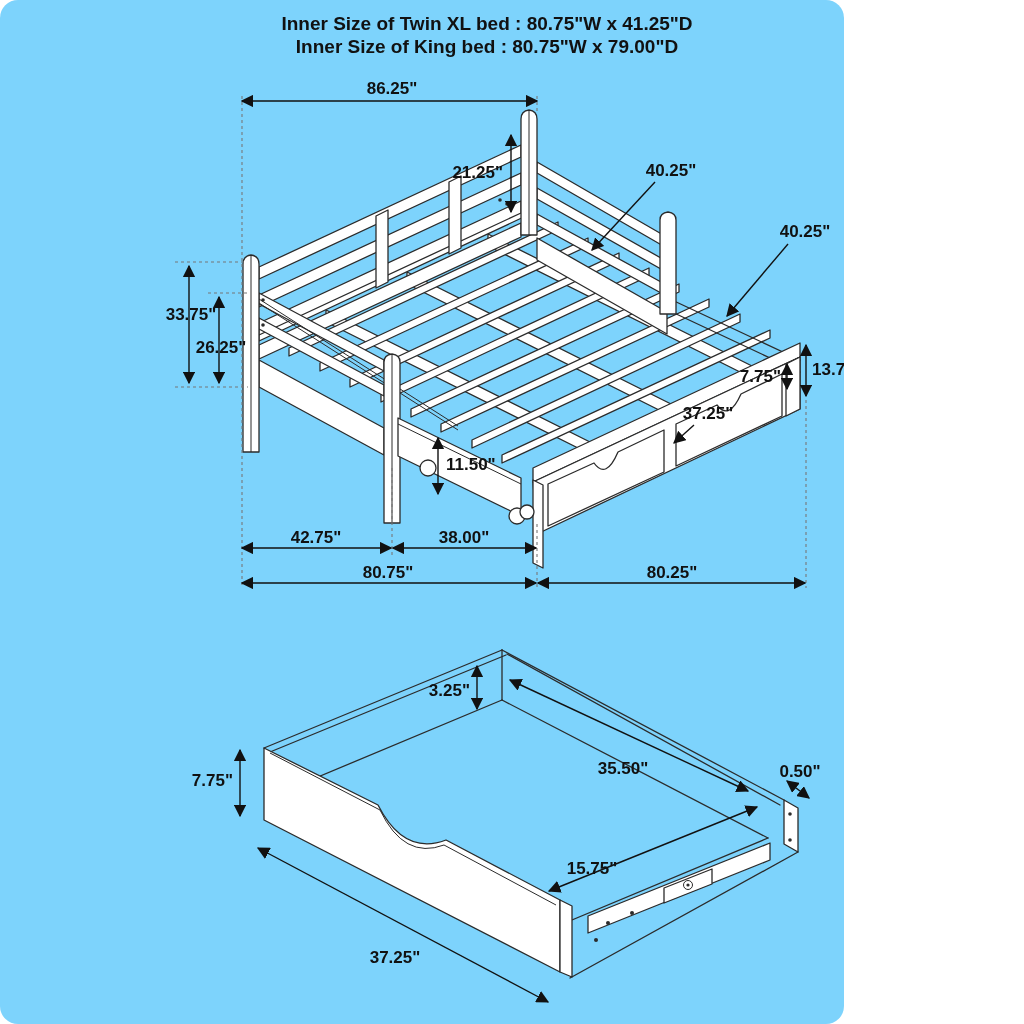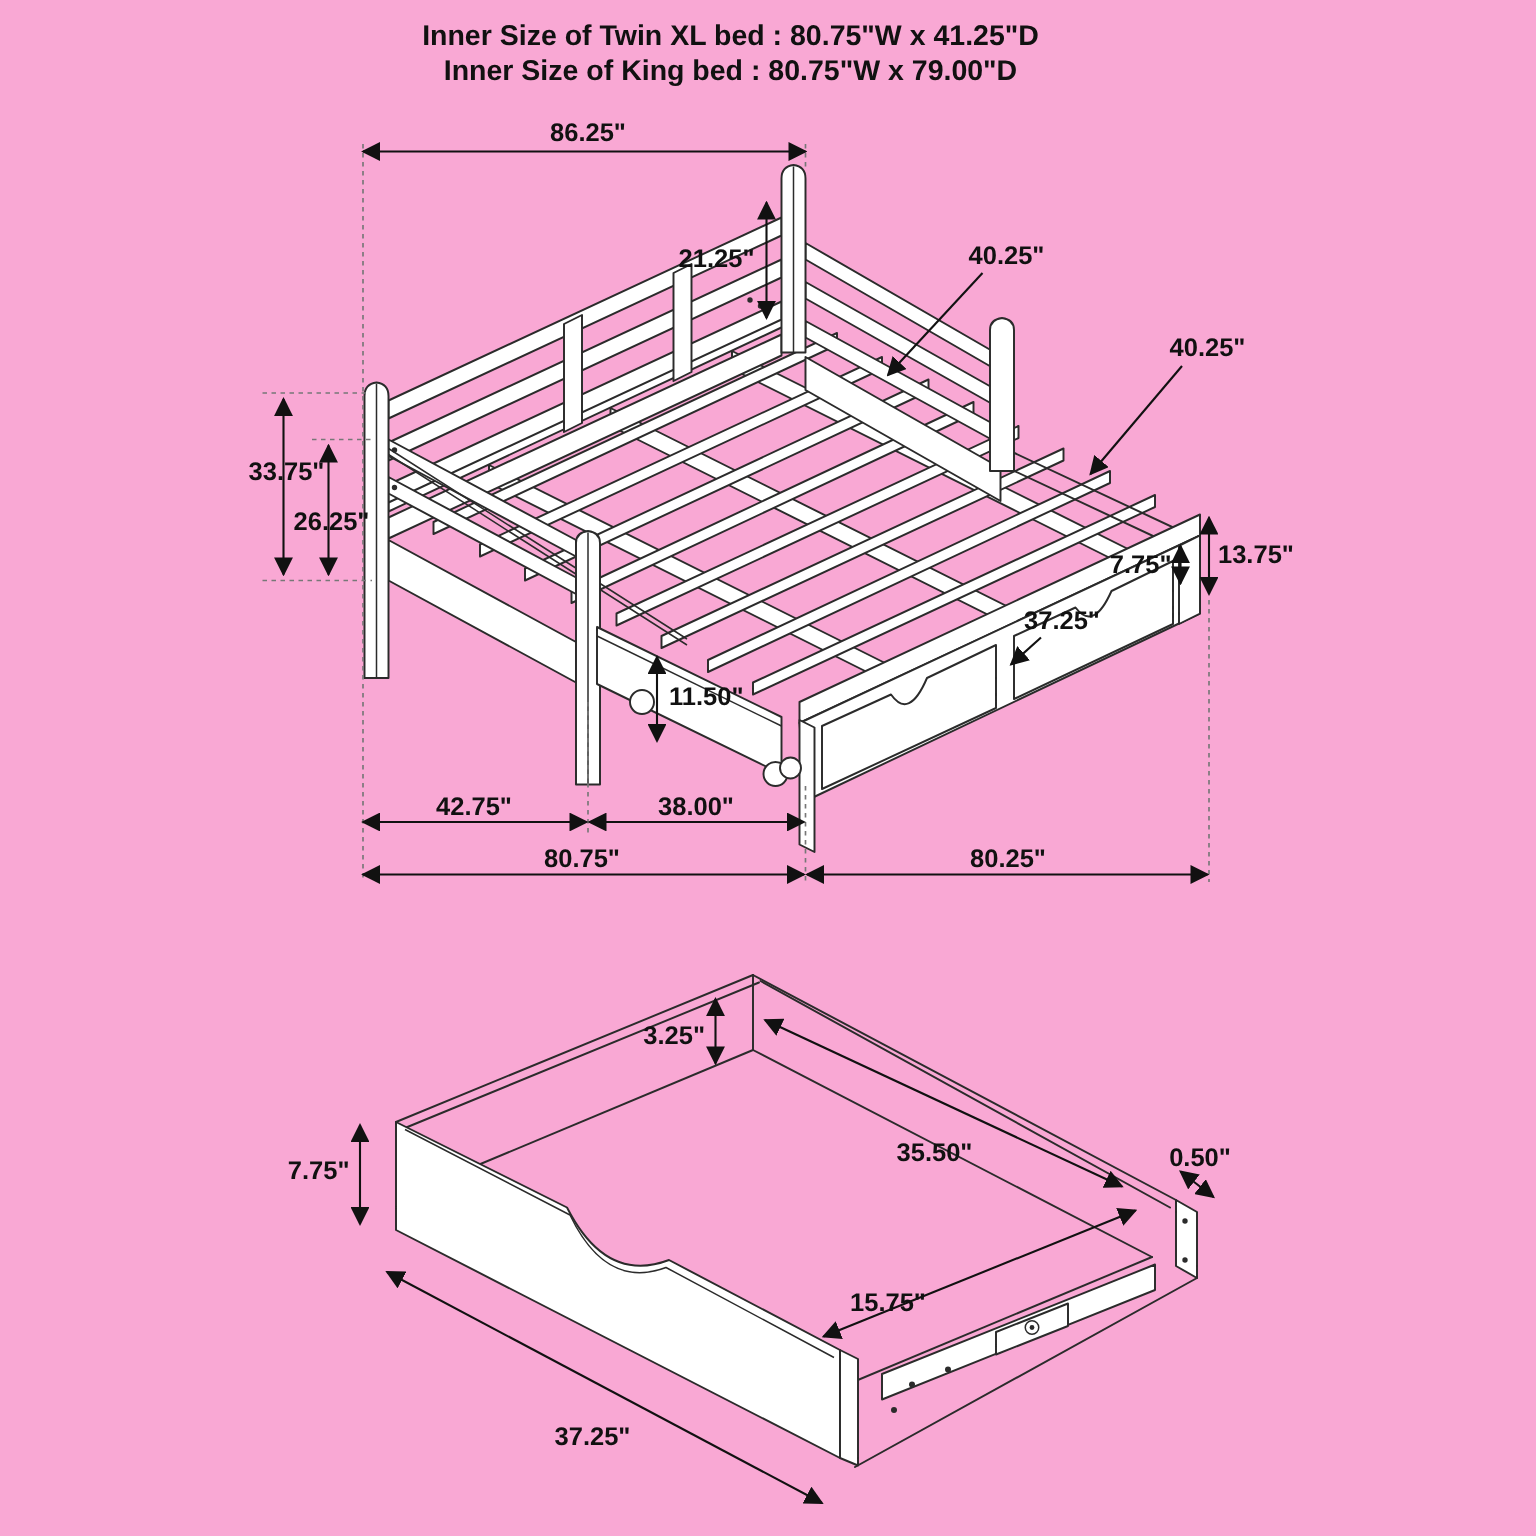--- a/index.html
+++ b/index.html
@@ -1,16 +1,16 @@
 <!DOCTYPE html>
 <html><head>
 <meta charset="utf-8">
 <style>
   html,body{margin:0;padding:0;background:#ffffff;}
-  .stage{position:relative;width:1024px;height:1024px;background:#f9a8d4;overflow:hidden;}
+  .stage{position:relative;width:844px;height:1024px;background:#7dd3fc;overflow:hidden;border-radius:18px;}
   svg{display:block;}
   
   .ln   {fill:none;stroke:#2b2b2b;stroke-width:1.3;stroke-linejoin:round;stroke-linecap:round;}
   .board{fill:#ffffff;stroke:#2b2b2b;stroke-width:1.3;stroke-linejoin:round;}
   .thin {fill:none;stroke:#2b2b2b;stroke-width:1;stroke-linejoin:round;}
   .dot  {fill:#2b2b2b;stroke:none;}
   
   .dim    {fill:none;stroke:#111111;stroke-width:1.4;marker-start:url(#ah);marker-end:url(#ah);}
   .leader {fill:none;stroke:#111111;stroke-width:1.4;marker-end:url(#ah);}
   .dash   {fill:none;stroke:#777777;stroke-width:1.1;stroke-dasharray:3,3;}

